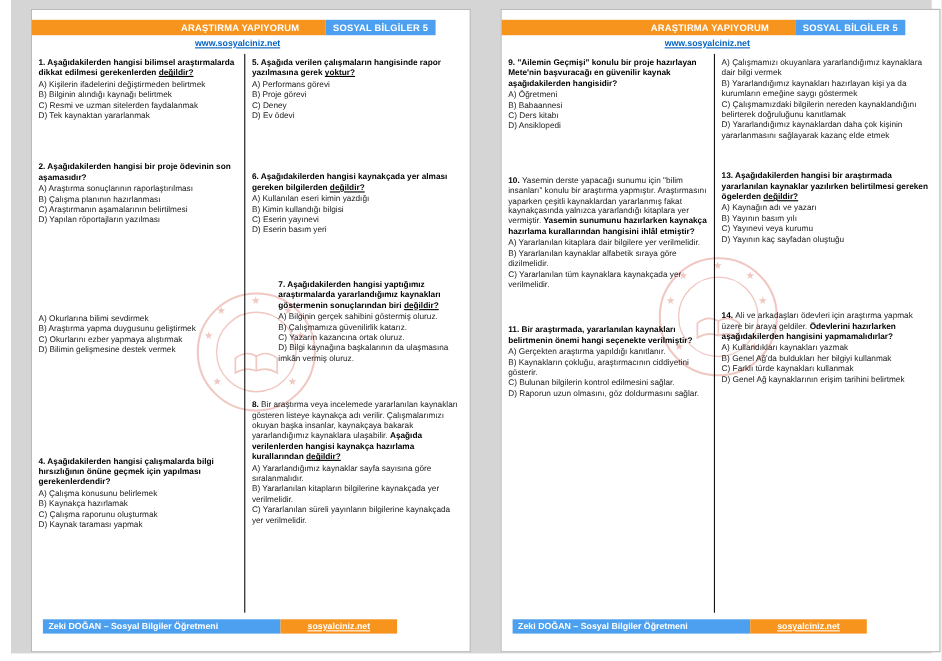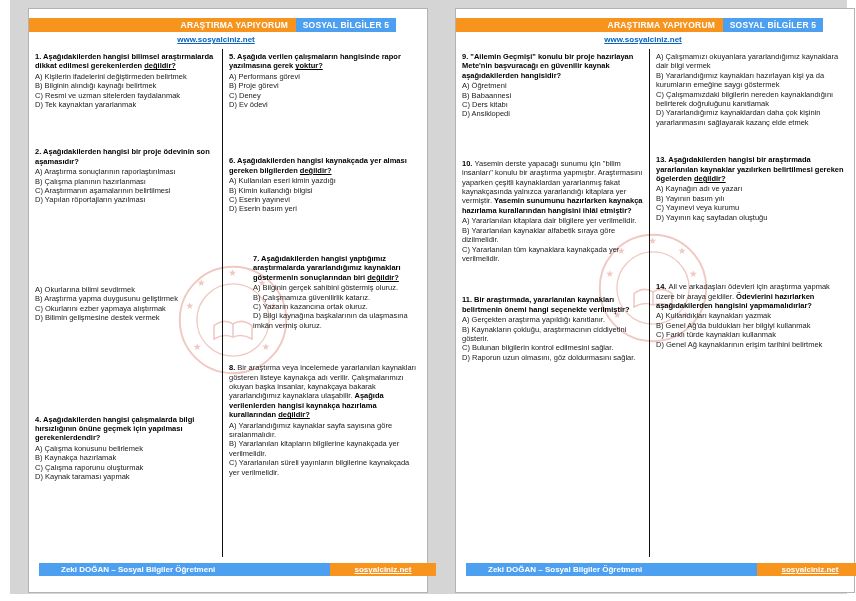--- a/index.html
+++ b/index.html
@@ -13,21 +13,21 @@
     position:absolute;top:8px;width:400px;height:585px;background:#ffffff;
     border:1px solid #b3b3b3;box-sizing:border-box;
   }
   .page.p1{left:28px;}
   .page.p2{left:455px;}
 
   
   .hbar{position:absolute;top:9px;left:0;height:14px;display:flex;z-index:2;}
   .hbar .horange{
     width:267px;background:var(--orange);color:#fff;font-weight:bold;font-size:8.5px;
-    text-align:right;padding-right:8px;line-height:14px;box-sizing:border-box;
+    text-align:right;padding-right:24px;line-height:14px;box-sizing:border-box;
     letter-spacing:.2px;
   }
   .hbar .hblue{
     width:100px;background:var(--blue);color:#fff;font-weight:bold;font-size:8.5px;
     text-align:center;line-height:14px;letter-spacing:.2px;
   }
   .site-link{
     position:absolute;top:26px;left:0;width:374px;text-align:center;z-index:2;
     font-size:8px;font-weight:bold;color:var(--link);text-decoration:underline;
   }
@@ -51,21 +51,21 @@
   .p1 .c2 .question:nth-child(2){margin-bottom:40px;}
   .p1 .c2 .question:nth-child(3){margin-bottom:33px;margin-left:24px;}
   .p2 .c1 .question:nth-child(1){margin-bottom:40px;}
   .p2 .c1 .question:nth-child(2){margin-bottom:32px;}
   .p2 .c2 .question:nth-child(1){margin-bottom:28px;}
   .p2 .c2 .question:nth-child(2){margin-bottom:60px;}
 
   
   .fbar{position:absolute;left:10px;bottom:16px;height:13px;display:flex;z-index:2;
         font-size:8px;font-weight:bold;color:#fff;line-height:13px;}
-  .fbar .fblue{width:291px;background:var(--blue);padding-left:22px;box-sizing:border-box;}
+  .fbar .fblue{width:216px;background:var(--blue);padding-left:5px;box-sizing:border-box;}
   .fbar .forange{width:106px;background:var(--orange);text-align:center;text-decoration:underline;}
 
   
   .stamp{position:absolute;width:114px;height:114px;opacity:.42;z-index:0;}
   .p1 .stamp{left:147px;top:254px;}
   .p2 .stamp{left:140px;top:222px;}
 </style>
 </head>
 <body>
 

